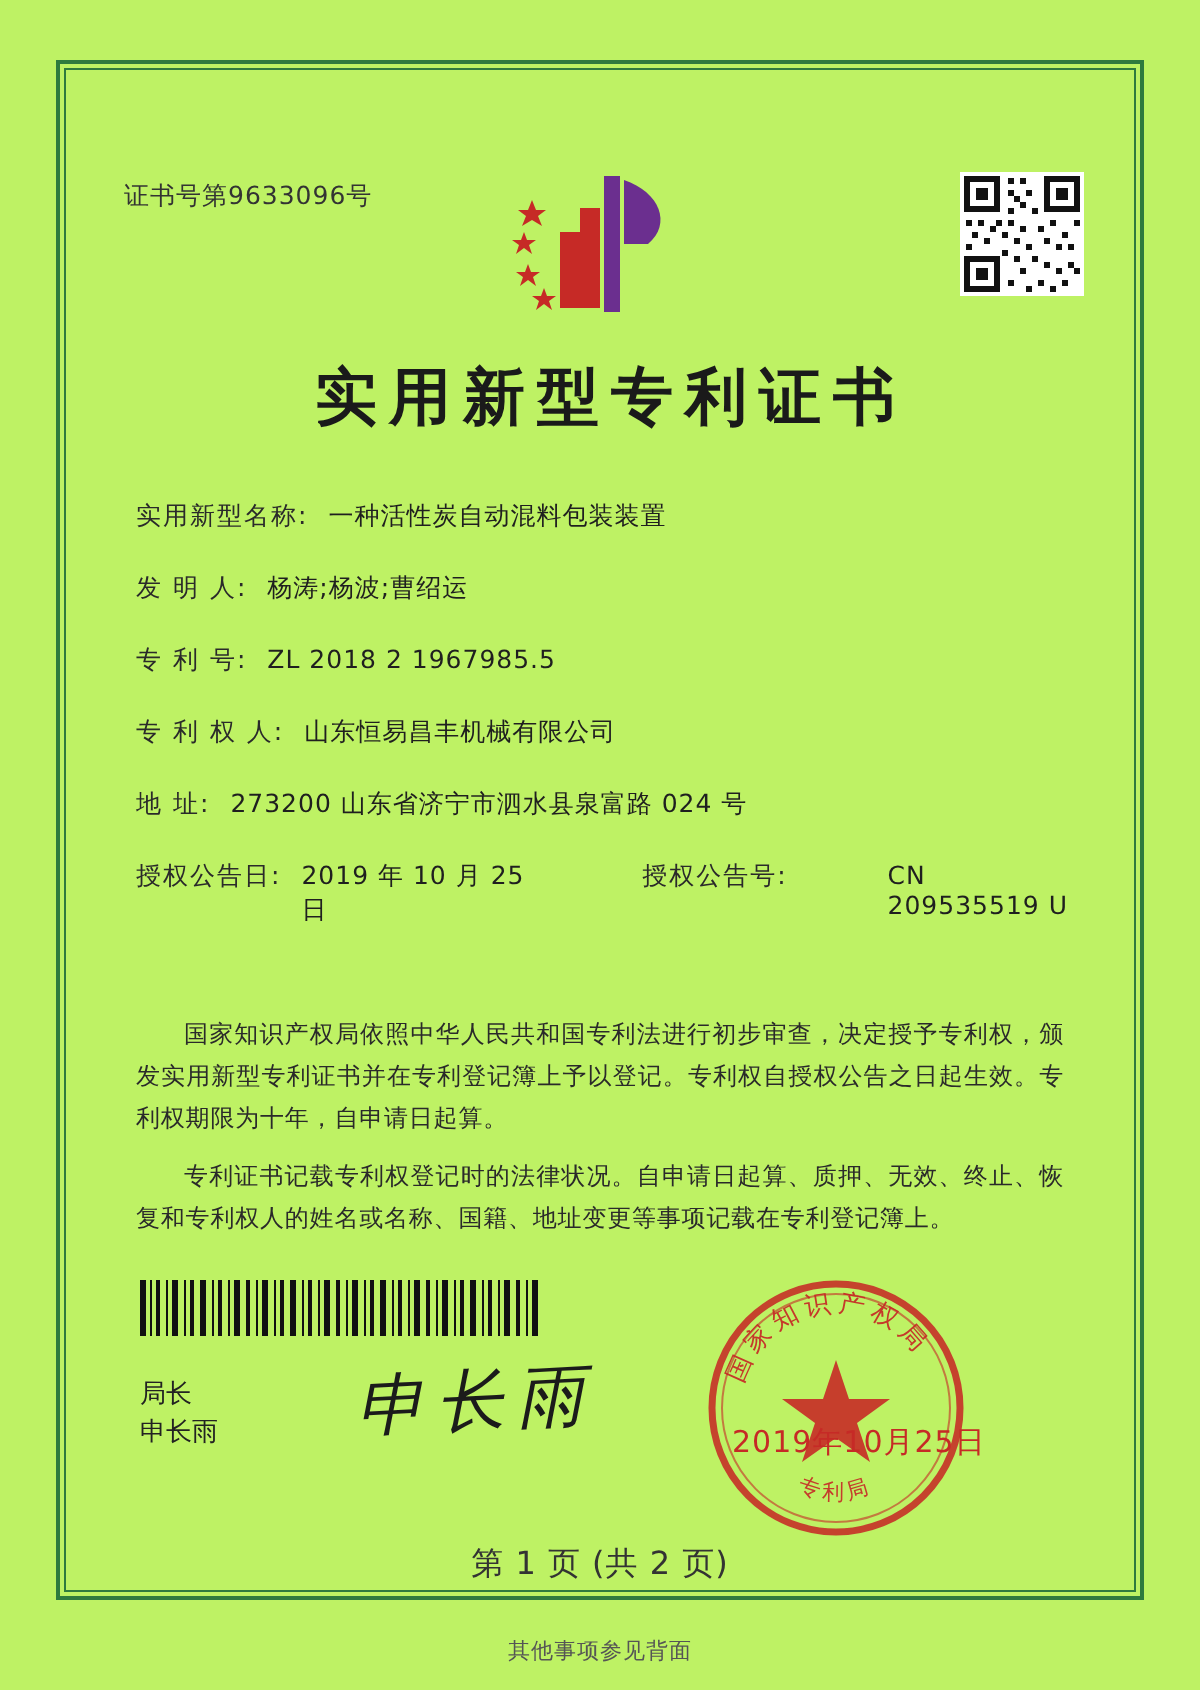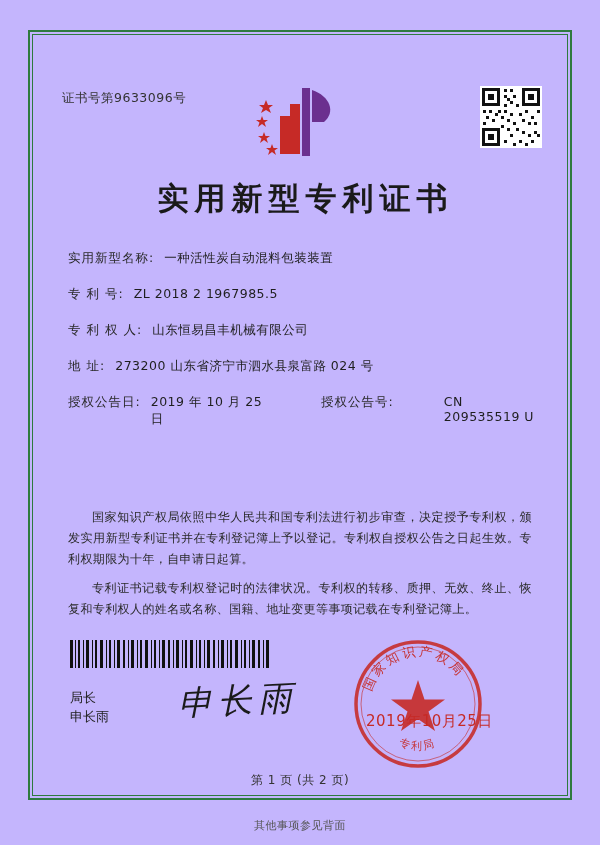--- a/index.html
+++ b/index.html
@@ -13,21 +13,21 @@
     font-family: "DejaVu Sans", "Liberation Sans", sans-serif;
     color: #2b2b2b;
     position: relative;
     overflow: hidden;
   }
   .page {
     position: absolute;
     left: 0; top: 0;
     width: 600px;
     height: 845px;
-    background: #c4b5fd;
+    background: #bef264;
   }
   
   .border-outer {
     position: absolute;
     left: 28px; top: 30px;
     width: 544px; height: 770px;
     border: 2px solid #2f7a3e;
     box-sizing: border-box;
   }
   .border-inner {
@@ -153,21 +153,21 @@
     left: 366px; top: 712px;
     font-size: 15px;
     color: #c62a26;
     letter-spacing: 0.5px;
   }
 
   .page-number {
     position: absolute;
     left: 0; right: 0; top: 772px;
     text-align: center;
-    font-size: 12px;
+    font-size: 16px;
     color: #333;
     letter-spacing: 0.5px;
   }
   .footer-note {
     position: absolute;
     left: 0; right: 0; top: 818px;
     text-align: center;
     font-size: 11px;
     color: #555;
     letter-spacing: 0.5px;
@@ -260,20 +260,24 @@
   </div>
 
   <div class="title">实用新型专利证书</div>
 
   <div class="fields">
     <div class="field-row">
       <span class="field-label">实用新型名称:</span>
       <span class="field-value">一种活性炭自动混料包装装置</span>
     </div>
     <div class="field-row">
+      <span class="field-label">发 明 人:</span>
+      <span class="field-value">杨涛;杨波;曹绍运</span>
+    </div>
+    <div class="field-row">
       <span class="field-label">专 利 号:</span>
       <span class="field-value">ZL 2018 2 1967985.5</span>
     </div>
     <div class="field-row">
       <span class="field-label">专 利 权 人:</span>
       <span class="field-value">山东恒易昌丰机械有限公司</span>
     </div>
     <div class="field-row">
       <span class="field-label">地 址:</span>
       <span class="field-value">273200 山东省济宁市泗水县泉富路 024 号</span>
@@ -283,21 +287,21 @@
       <span class="field-value">2019 年 10 月 25 日</span>
       <span class="field-right">
         <span class="field-label">授权公告号:</span>
         <span class="field-value">CN 209535519 U</span>
       </span>
     </div>
   </div>
 
   <div class="paragraphs">
     <p>国家知识产权局依照中华人民共和国专利法进行初步审查，决定授予专利权，颁发实用新型专利证书并在专利登记簿上予以登记。专利权自授权公告之日起生效。专利权期限为十年，自申请日起算。</p>
-    <p>专利证书记载专利权登记时的法律状况。专利权的转移、质押、无效、终止、恢复和专利权人的姓名或名称、国籍、地址变更等事项记载在专利登记簿上。</p>
+    <p>专利证书记载专利权登记时的法律状况。自申请日起算、质押、无效、终止、恢复和专利权人的姓名或名称、国籍、地址变更等事项记载在专利登记簿上。</p>
   </div>
 
   <div class="barcode">
     <svg width="200" height="28" viewBox="0 0 200 28">
       <g fill="#111">
         <rect x="0" y="0" width="3" height="28"></rect>
           <rect x="5" y="0" width="1" height="28"></rect>
         <rect x="8" y="0" width="2" height="28"></rect>
           <rect x="13" y="0" width="1" height="28"></rect>
         <rect x="16" y="0" width="3" height="28"></rect>

